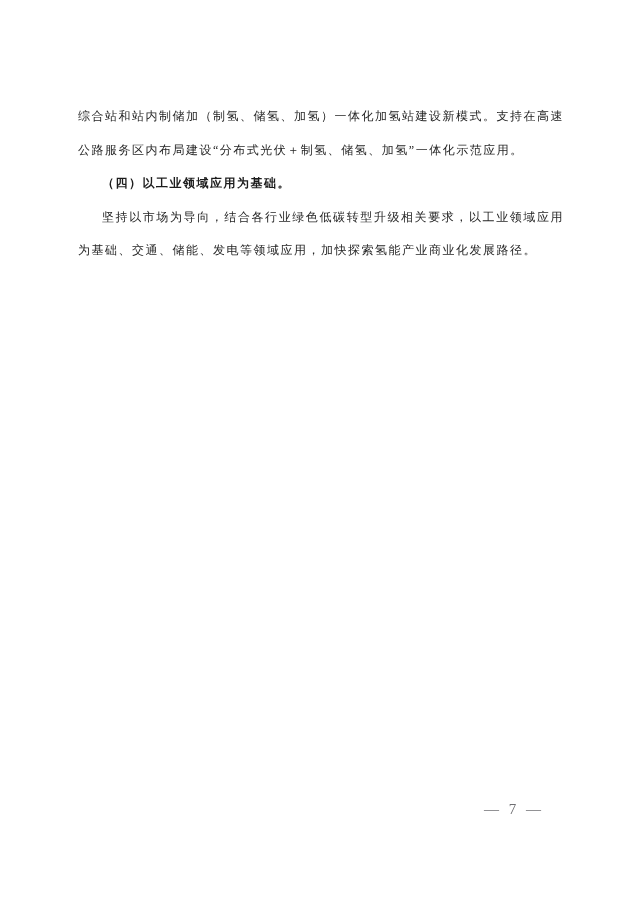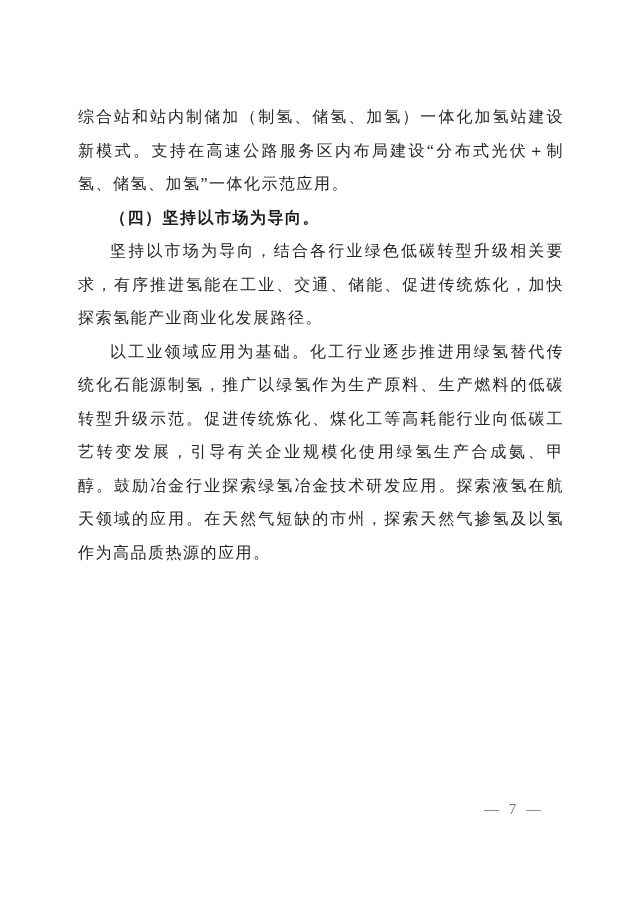--- a/index.html
+++ b/index.html
@@ -24,21 +24,21 @@
   }
   .content {
     position: absolute;
     top: 100px;
     left: 78px;
     right: 76px;
   }
   .content p {
     margin: 0;
     padding: 0;
-    font-size: 16px;
+    font-size: 12px;
     line-height: 33.5px;
     color: #262626;
     letter-spacing: 1.5px;
     text-align: justify;
     text-justify: inter-character;
     text-indent: 2em;
     word-break: break-all;
   }
   .content p.continuation {
     text-indent: 0;
@@ -56,18 +56,17 @@
     letter-spacing: 3px;
     font-family: "Liberation Serif", "DejaVu Serif", serif;
   }
 </style>
 </head>
 <body>
 
 <div class="page">
   <div class="content">
     <p class="continuation">综合站和站内制储加（制氢、储氢、加氢）一体化加氢站建设新模式。支持在高速公路服务区内布局建设“分布式光伏＋制氢、储氢、加氢”一体化示范应用。</p>
-    <p class="heading">（四）坚持以市场为导向。</p>
-    <p class="body-paragraph">坚持以市场为导向，结合各行业绿色低碳转型升级相关要求，有序推进氢能在工业、交通、储能、促进传统炼化，加快探索氢能产业商业化发展路径。</p>
-    <p class="body-paragraph">以工业领域应用为基础。化工行业逐步推进用绿氢替代传统化石能源制氢，推广以绿氢作为生产原料、生产燃料的低碳转型升级示范。促进传统炼化、煤化工等高耗能行业向低碳工艺转变发展，引导有关企业规模化使用绿氢生产合成氨、甲醇。鼓励冶金行业探索绿氢冶金技术研发应用。探索液氢在航天领域的应用。在天然气短缺的市州，探索天然气掺氢及以氢作为高品质热源的应用。</p>
+    <p class="heading">（四）以工业领域应用为基础。</p>
+    <p class="body-paragraph">坚持以市场为导向，结合各行业绿色低碳转型升级相关要求，以工业领域应用为基础、交通、储能、发电等领域应用，加快探索氢能产业商业化发展路径。</p>
   </div>
   <div class="page-footer">— 7 —</div>
 </div>
 
 </body></html>

